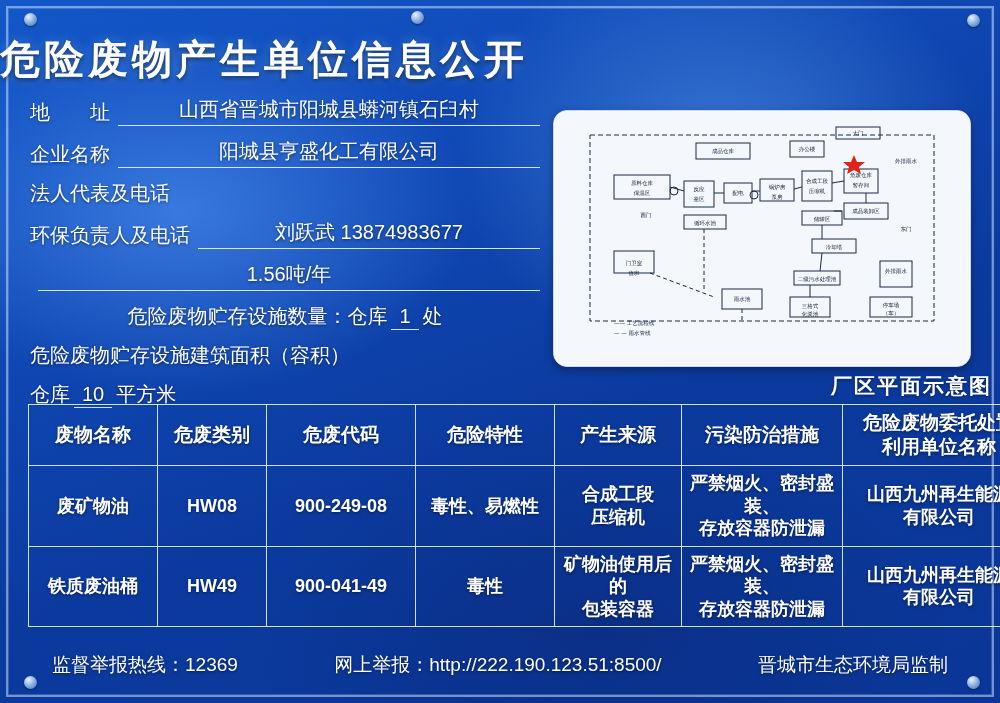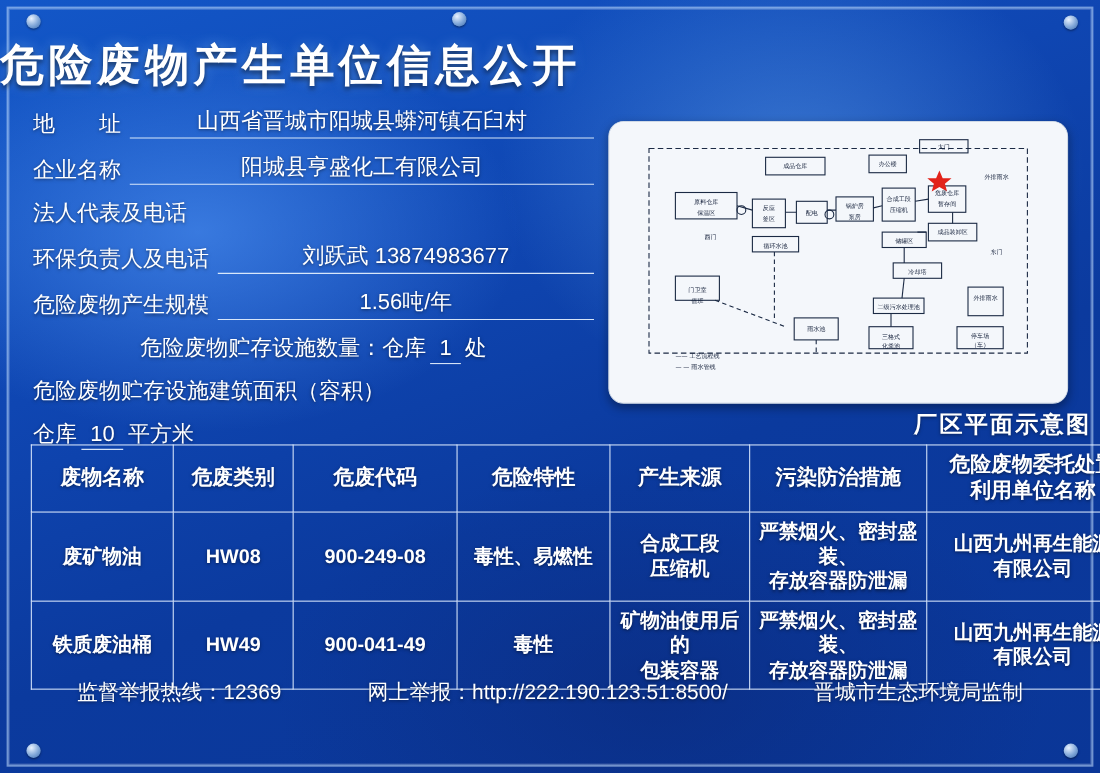--- a/index.html
+++ b/index.html
@@ -88,23 +88,23 @@
     padding:6px 4px;line-height:1.25;
     text-shadow:0 1px 3px rgba(0,0,0,.5);
   }
   table th{height:48px;}
   table td{height:62px;font-size:18px;}
   .c0{width:120px}.c1{width:100px}.c2{width:140px}.c3{width:130px}
   .c4{width:118px}.c5{width:152px}.c6{width:184px}
 
   
   .footer{
-    position:absolute;left:0;right:0;top:616px;
+    position:absolute;left:0;right:0;top:652px;
     display:flex;justify-content:space-between;
-    padding:0 70px;color:#fff;font-size:19px;
+    padding:0 52px;color:#fff;font-size:19px;
     text-shadow:0 1px 3px rgba(0,0,0,.5);
   }
   .footer span{white-space:nowrap}
   .star{fill:#e2231a}
 </style>
 </head>
 <body>
 
 <div id="board">
   <div class="frame"></div>
@@ -126,21 +126,20 @@
       <span class="val">阳城县亨盛化工有限公司</span>
     </div>
     <div class="row">
       <span class="lbl">法人代表及电话</span>
     </div>
     <div class="row">
       <span class="lbl">环保负责人及电话</span>
       <span class="val">刘跃武 13874983677</span>
     </div>
     <div class="row">
-      <span class="lbl">危险废物产生规模</span>
       <span class="val">1.56吨/年</span>
     </div>
     <div class="row" style="display:block;text-align:center;">
       <span class="lbl">危险废物贮存设施数量：仓库</span><span class="inline-val">1</span><span class="lbl">处</span>
     </div>
     <div class="row plain">
       <span class="lbl">危险废物贮存设施建筑面积（容积）</span>
     </div>
     <div class="row" style="display:block;">
       <span class="lbl">仓库</span><span class="inline-val">10</span><span class="lbl">平方米</span>

